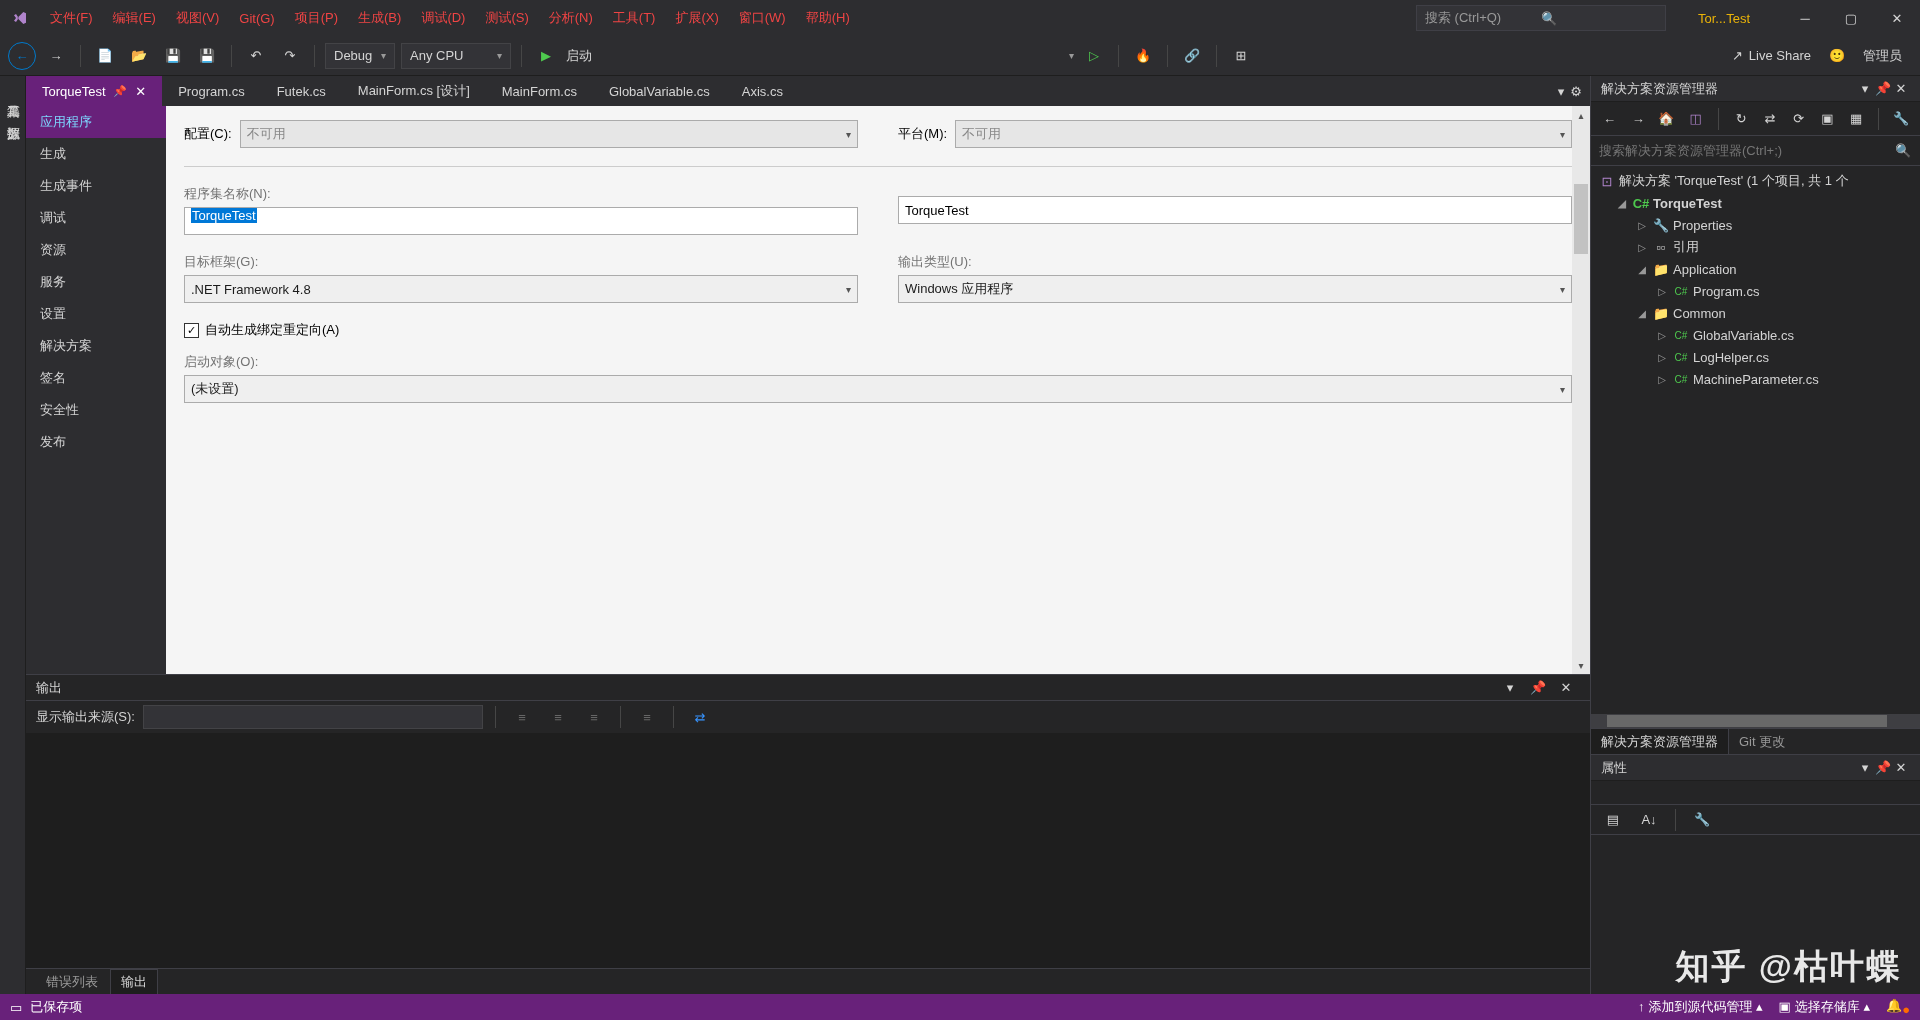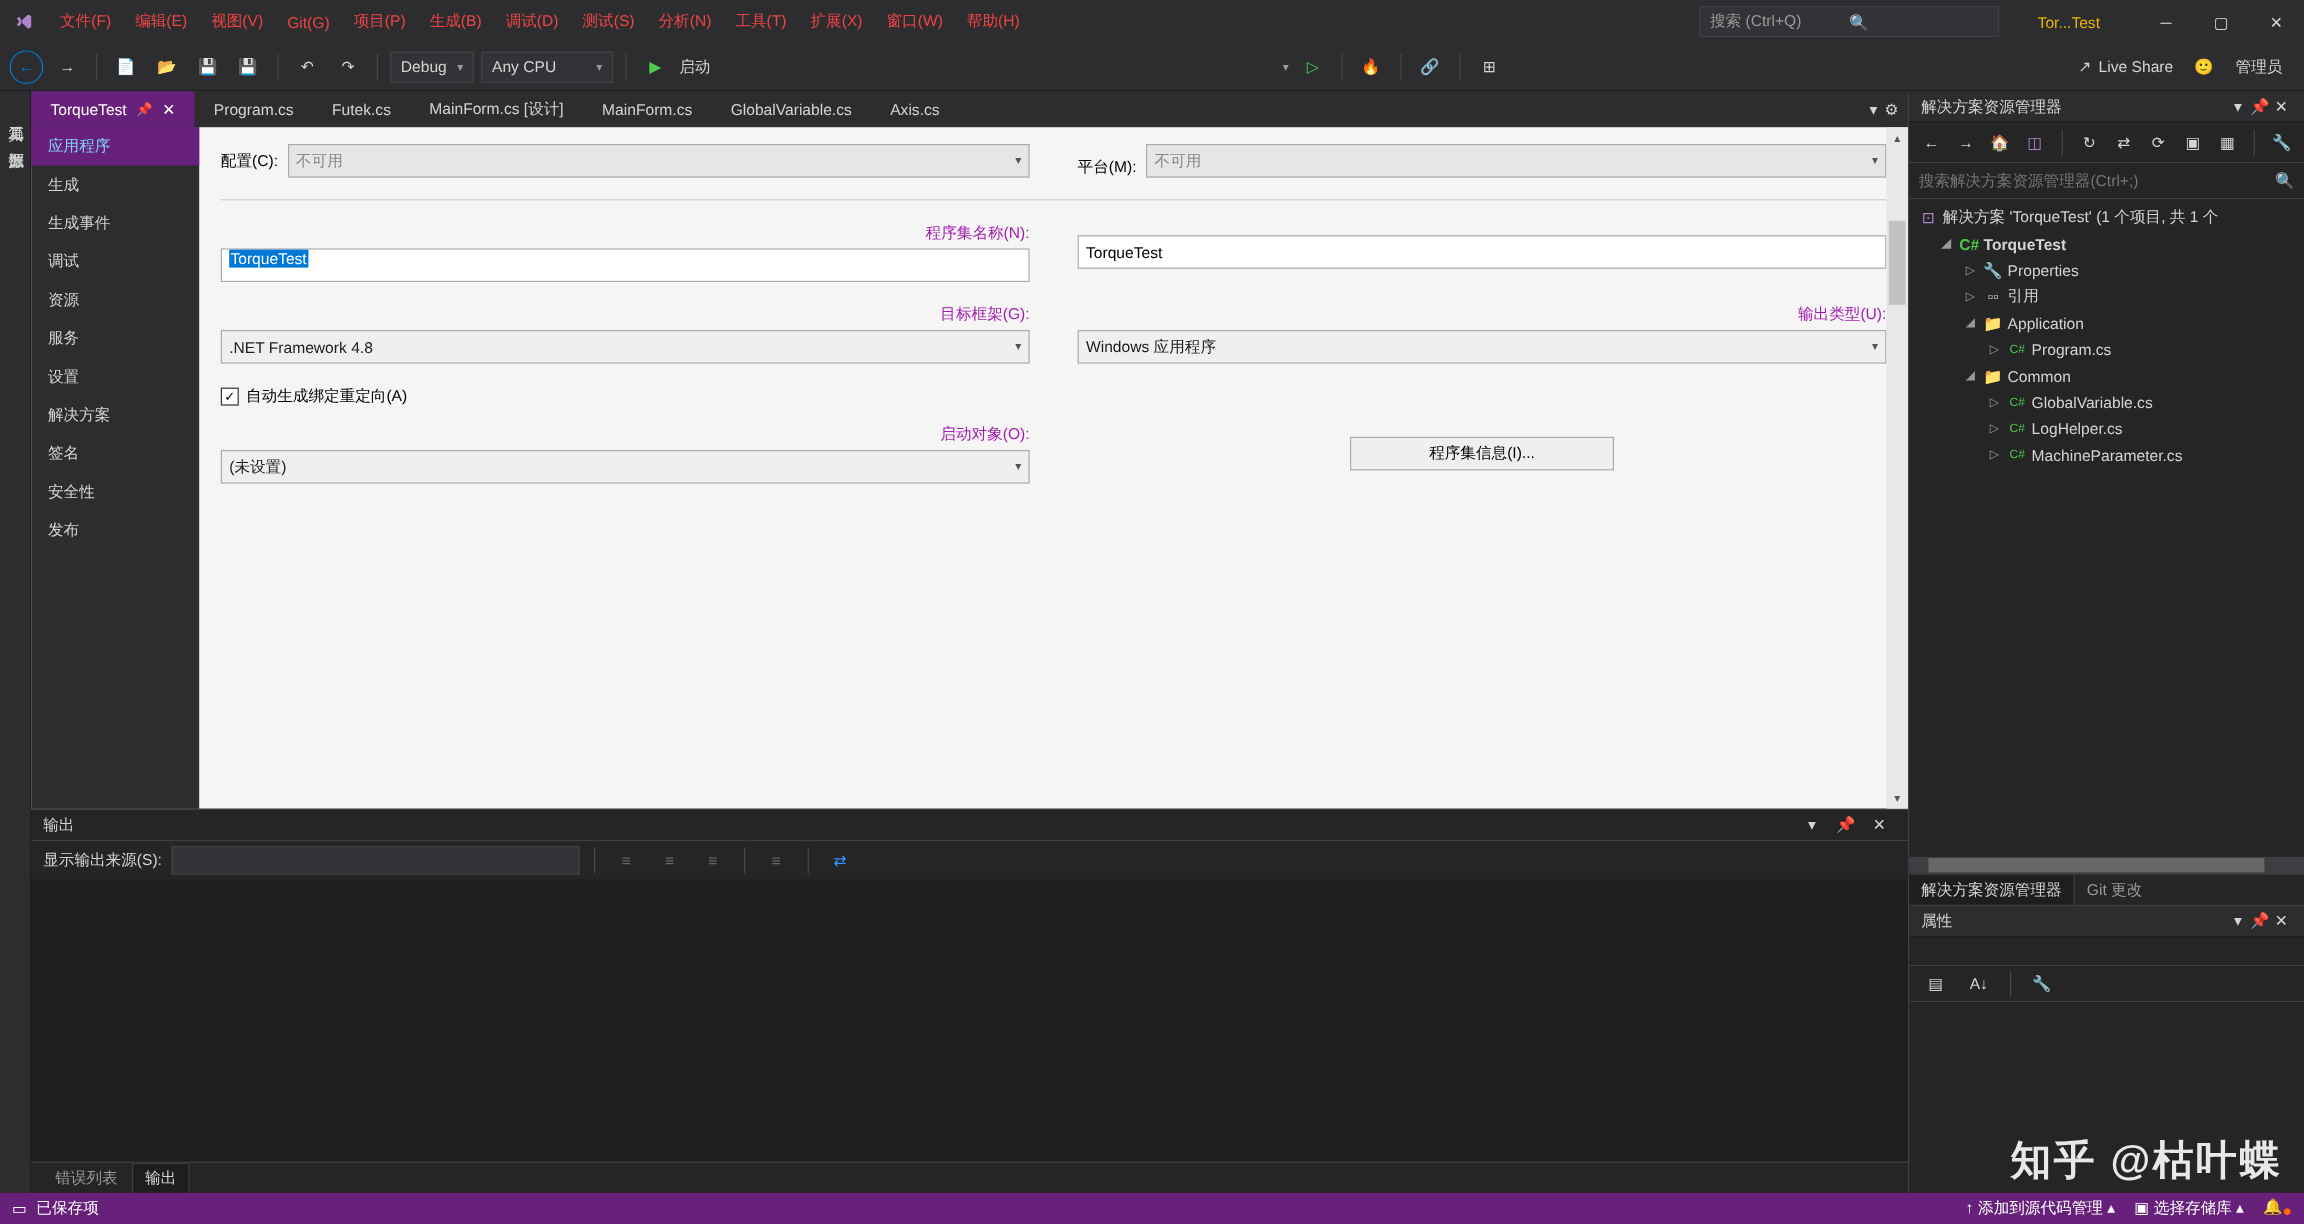--- a/index.html
+++ b/index.html
@@ -28,21 +28,21 @@
 .doc-tab { padding: 0 16px; display: flex; align-items: center; color: #d4d4d4; cursor: pointer; position: relative; gap: 8px; }
 .doc-tab.active { background: #68217a; color: #fff; }
 .doc-tab-icons { margin-left: auto; display: flex; align-items: center; gap: 6px; padding: 0 8px; }
 .project-props { flex: 1; display: flex; background: #f5f5f5; color: #000; min-height: 0; }
 .props-nav { width: 140px; background: #2d2d30; }
 .props-nav-item { padding: 7px 14px; color: #d4d4d4; cursor: pointer; }
 .props-nav-item.selected { background: #68217a; color: #7dd3fc; }
 .props-body { flex: 1; padding: 14px 18px; overflow: hidden; position: relative; }
 .props-row { display: flex; gap: 40px; margin-bottom: 18px; align-items: center; }
 .props-col { flex: 1; }
-.props-label { margin-bottom: 4px; color: #a21caf; text-align: right; }
+.props-label { margin-bottom: 4px; color: #737373; }
 .props-input { width: 100%; height: 28px; border: 1px solid #ababab; padding: 0 6px; background: #fff; }
 .props-input.sel { background: #fff; }
 .props-input.sel .seltext { background: #0078d7; color: #fff; padding: 0 1px; }
 .props-select { width: 100%; height: 28px; border: 1px solid #ababab; background: #efefef; display: flex; align-items: center; padding: 0 6px; color: #1b1b1b; }
 .props-select .chev { margin-left: auto; font-size: 10px; color: #555; }
 .props-select.disabled { background: #e6e6e6; color: #888; }
 .checkbox { display: flex; align-items: center; gap: 6px; }
 .checkbox-box { width: 15px; height: 15px; border: 1px solid #333; background: #fff; display: flex; align-items: center; justify-content: center; font-size: 11px; color: #000; }
 .asm-btn { width: 220px; height: 28px; border: 1px solid #ababab; background: #efefef; display: flex; align-items: center; justify-content: center; }
 .vscroll { position: absolute; right: 0; top: 0; bottom: 0; width: 18px; background: #e8e8e8; }
@@ -198,21 +198,21 @@
       </div>
       <div class="props-body">
         <div class="props-row">
           <div style="display:flex;align-items:center;gap:8px;flex:1">
             <span>配置(C):</span>
             <div class="props-select disabled" style="flex:1">
                 <span>不可用</span>
                 <span class="chev">▾</span>
               </div>
           </div>
-          <div style="display:flex;align-items:flex-end;gap:8px;flex:1">
+          <div style="display:flex;align-items:center;gap:8px;flex:1">
             <span>平台(M):</span>
             <div class="props-select disabled" style="flex:1">
                 <span>不可用</span>
                 <span class="chev">▾</span>
               </div>
           </div>
         </div>
         <hr style="border:none;border-top:1px solid #ccc;margin-bottom:18px">
         <div class="props-row">
           <div class="props-col">
@@ -243,23 +243,20 @@
           <div class="checkbox-box">✓</div>
           <span>自动生成绑定重定向(A)</span>
         </div>
         <div class="props-row">
           <div class="props-col">
             <div class="props-label">启动对象(O):</div>
             <div class="props-select">
                 <span>(未设置)</span>
                 <span class="chev">▾</span>
               </div>
-          </div>
-          <div class="props-col" style="display:flex;align-items:flex-end;justify-content:center">
-            <div class="asm-btn">程序集信息(I)...</div>
           </div>
         </div>
         <div class="vscroll">
           <div class="vscroll-arrow" style="top:2px">▴</div>
           <div class="vscroll-thumb"></div>
           <div class="vscroll-arrow" style="bottom:2px">▾</div>
         </div>
       </div>
     </div>
 

